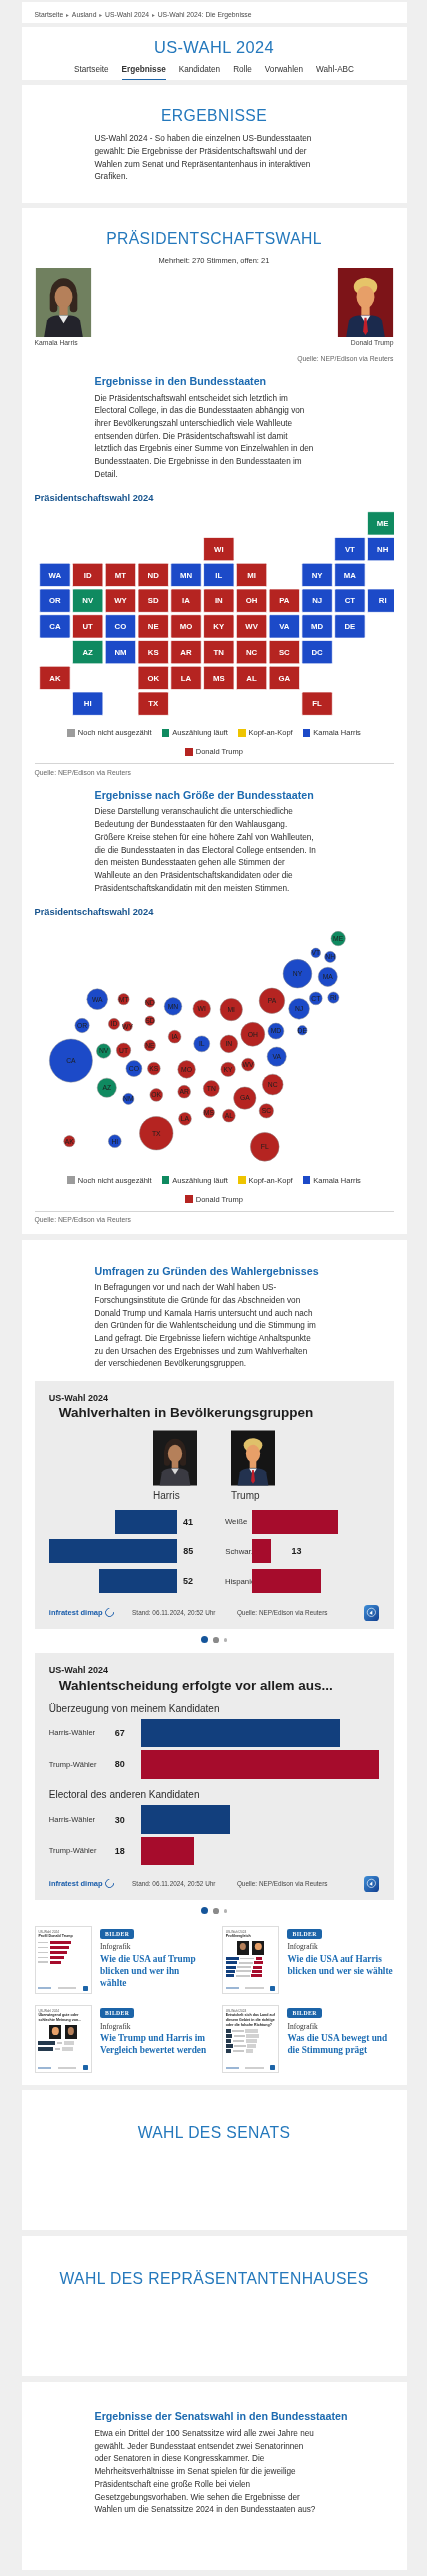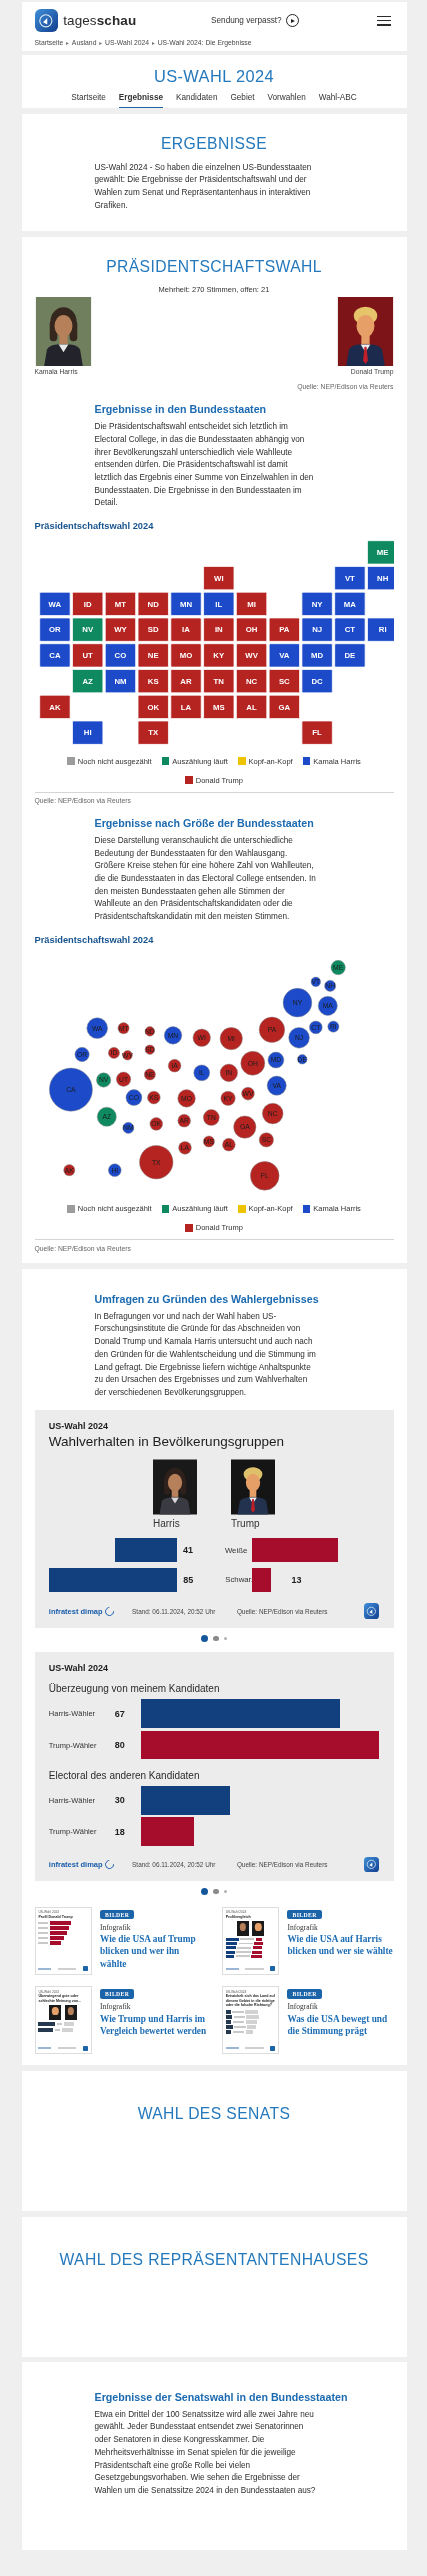--- a/index.html
+++ b/index.html
@@ -53,21 +53,21 @@
   .legend{display:flex;justify-content:center;gap:10px;margin:5.7px 0 1.4px;flex-wrap:wrap;}
   .leg-item{display:flex;align-items:center;gap:2.9px;font-size:7.5px;color:#333;}
   .leg-item .sw{width:7.8px;height:7.8px;display:inline-block;}
   .mapwrap{margin-top:2.9px;}
   .usmap,.bubblemap{display:block;width:100%;height:auto;}
   .maplbl{font:bold 10px "Liberation Sans",sans-serif;fill:#ffffff;text-anchor:middle;}
   .bublbl{font:8.5px "Liberation Sans",sans-serif;fill:#1d1d1d;text-anchor:middle;}
   
   .chartcard{background:#ececec;padding:11.4px 14.3px 8.6px;margin:10px 0 7.1px;}
   .kicker{font-size:9px;font-weight:bold;margin:0 0 2.9px;color:#1d1d1d;}
-  .cardtitle{font-size:13.5px;font-weight:400;margin:0 0 10px;color:#1d1d1d;}
+  .cardtitle{font-size:13.5px;font-weight:700;margin:0 10px 10px;color:#1d1d1d;}
   .photo-pair{display:flex;justify-content:center;gap:34px;margin:4.3px 0 2.9px;}
   .photo-pair figure{margin:0;width:44px;}
   .photo-pair svg{display:block;width:44px;height:56px;}
   .photo-pair figcaption{font-size:10px;color:#333;margin-top:3.6px;}
   .demo-rows{margin-top:7.1px;}
   .demo-row{display:flex;align-items:center;height:27px;margin-bottom:2.9px;}
   .d-left{width:128px;display:flex;justify-content:flex-end;}
   .d-right{width:128px;}
   .d-bar{height:24px;}
   .d-center{width:75px;display:flex;justify-content:space-between;align-items:center;padding:0 6.4px;box-sizing:border-box;gap:32px;}
@@ -116,50 +116,30 @@
   .h-repr{height:140px;}
   .h-senat{height:140px;}
   .h-senatsw{height:188px;padding-top:15.7px;}
 </style>
 </head>
 <body>
 
 <div class="page">
 
   <header class="card header">
-    <div class="header-top">
-      <div class="brand">
-        <span class="applogo">
-          <svg width="15.7" height="15.7" viewBox="0 0 22 22" aria-hidden="true">
-            <circle cx="11" cy="11" r="8.5" fill="none" stroke="#fff" stroke-width="1.6" opacity="0.85"></circle>
-            <path d="M7 13 L13 7 L13 16 Z" fill="#fff"></path>
-          </svg>
-        </span>
-        <span class="brandname"><span>tages</span><b>schau</b></span>
-      </div>
-      <button class="missed">
-        <span>Sendung verpasst?</span>
-        <span class="playicon"></span>
-      </button>
-      <button class="burger" aria-label="Menü">
-        <span></span>
-          <span></span>
-          <span></span>
-      </button>
-    </div>
     <nav class="breadcrumb"><span class="bc-item">Startseite</span><span class="bc-sep">▸</span><span class="bc-item">Ausland</span><span class="bc-sep">▸</span><span class="bc-item">US-Wahl 2024</span><span class="bc-sep">▸</span><span class="bc-item">US-Wahl 2024: Die Ergebnisse</span></nav>
   </header>
 
   <section class="card titleband">
     <h1>US-WAHL 2024</h1>
     <ul class="tabs">
         <li>Startseite</li>
         <li class="active">Ergebnisse</li>
         <li>Kandidaten</li>
-        <li>Gebiet</li>
+        <li>Rolle</li>
         <li>Vorwahlen</li>
         <li>Wahl-ABC</li>
       </ul>
   </section>
 
   <section class="card pad">
     <h2 class="bigblue">ERGEBNISSE</h2>
     <p class="narrow">US-Wahl 2024 - So haben die einzelnen US-Bundesstaaten gewählt: Die Ergebnisse der Präsidentschaftswahl und der Wahlen zum Senat und Repräsentantenhaus in interaktiven Grafiken.</p>
   </section>
 
@@ -720,20 +700,33 @@
             </div>
             <div class="d-center">
               <b>85</b>
               <span class="cat">Schwarze</span>
               <b>13</b>
             </div>
             <div class="d-right">
               <div class="d-bar" style="width: 19.6px; background: rgb(166, 12, 44);"></div>
             </div>
           </div>
+          <div class="demo-row">
+            <div class="d-left">
+              <div class="d-bar" style="width: 78px; background: rgb(18, 63, 125);"></div>
+            </div>
+            <div class="d-center">
+              <b>52</b>
+              <span class="cat">Hispanics</span>
+              <b>46</b>
+            </div>
+            <div class="d-right">
+              <div class="d-bar" style="width: 69px; background: rgb(166, 12, 44);"></div>
+            </div>
+          </div>
         </div>
       <div class="cardfooter">
         <span class="dimap">
             <span>infratest dimap</span>
             <span class="ring"></span>
           </span>
         <span class="stand">Stand: 06.11.2024, 20:52 Uhr</span>
         <span class="csource">Quelle: NEP/Edison via Reuters</span>
         <span class="ardicon">
           <svg width="10.7" height="10.7" viewBox="0 0 22 22">
@@ -744,20 +737,21 @@
       </div>
     </div>
     <div class="dots">
         <span class="d1"></span>
         <span class="d2"></span>
         <span class="d3"></span>
       </div>
 
     <div class="chartcard">
       <p class="kicker">US-Wahl 2024</p>
+      <h4 class="cardtitle">Wahlentscheidung erfolgte vor allem aus...</h4>
       <div class="dec-groups">
           <p class="grouplabel">Überzeugung von meinem Kandidaten</p>
           <div class="dec-row">
             <span class="dec-label">Harris-Wähler</span>
             <b class="dec-val">67</b>
             <div class="dec-track">
               <div class="dec-bar" style="width: 83.75%; background: rgb(18, 63, 125);"></div>
             </div>
           </div>
           <div class="dec-row">

